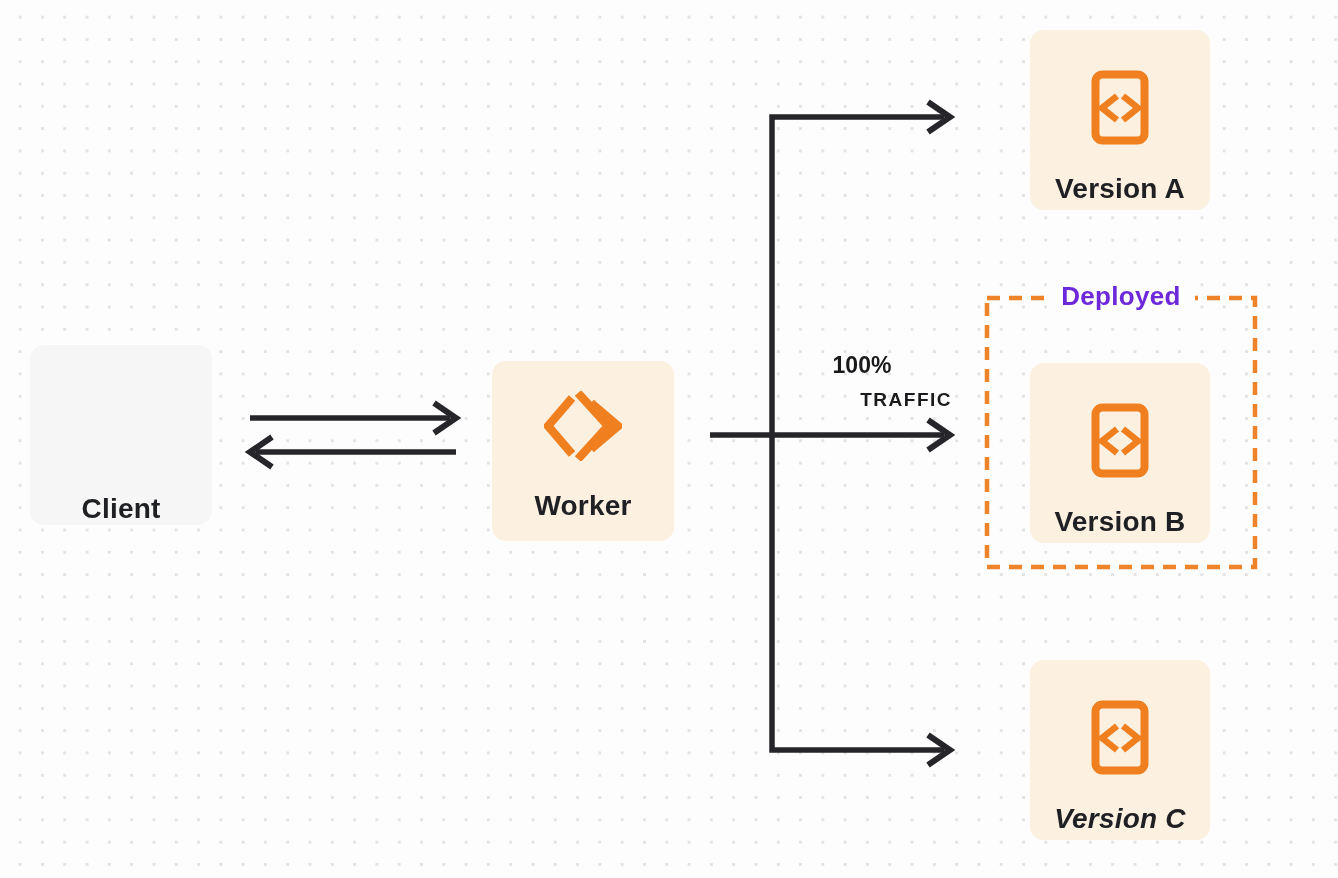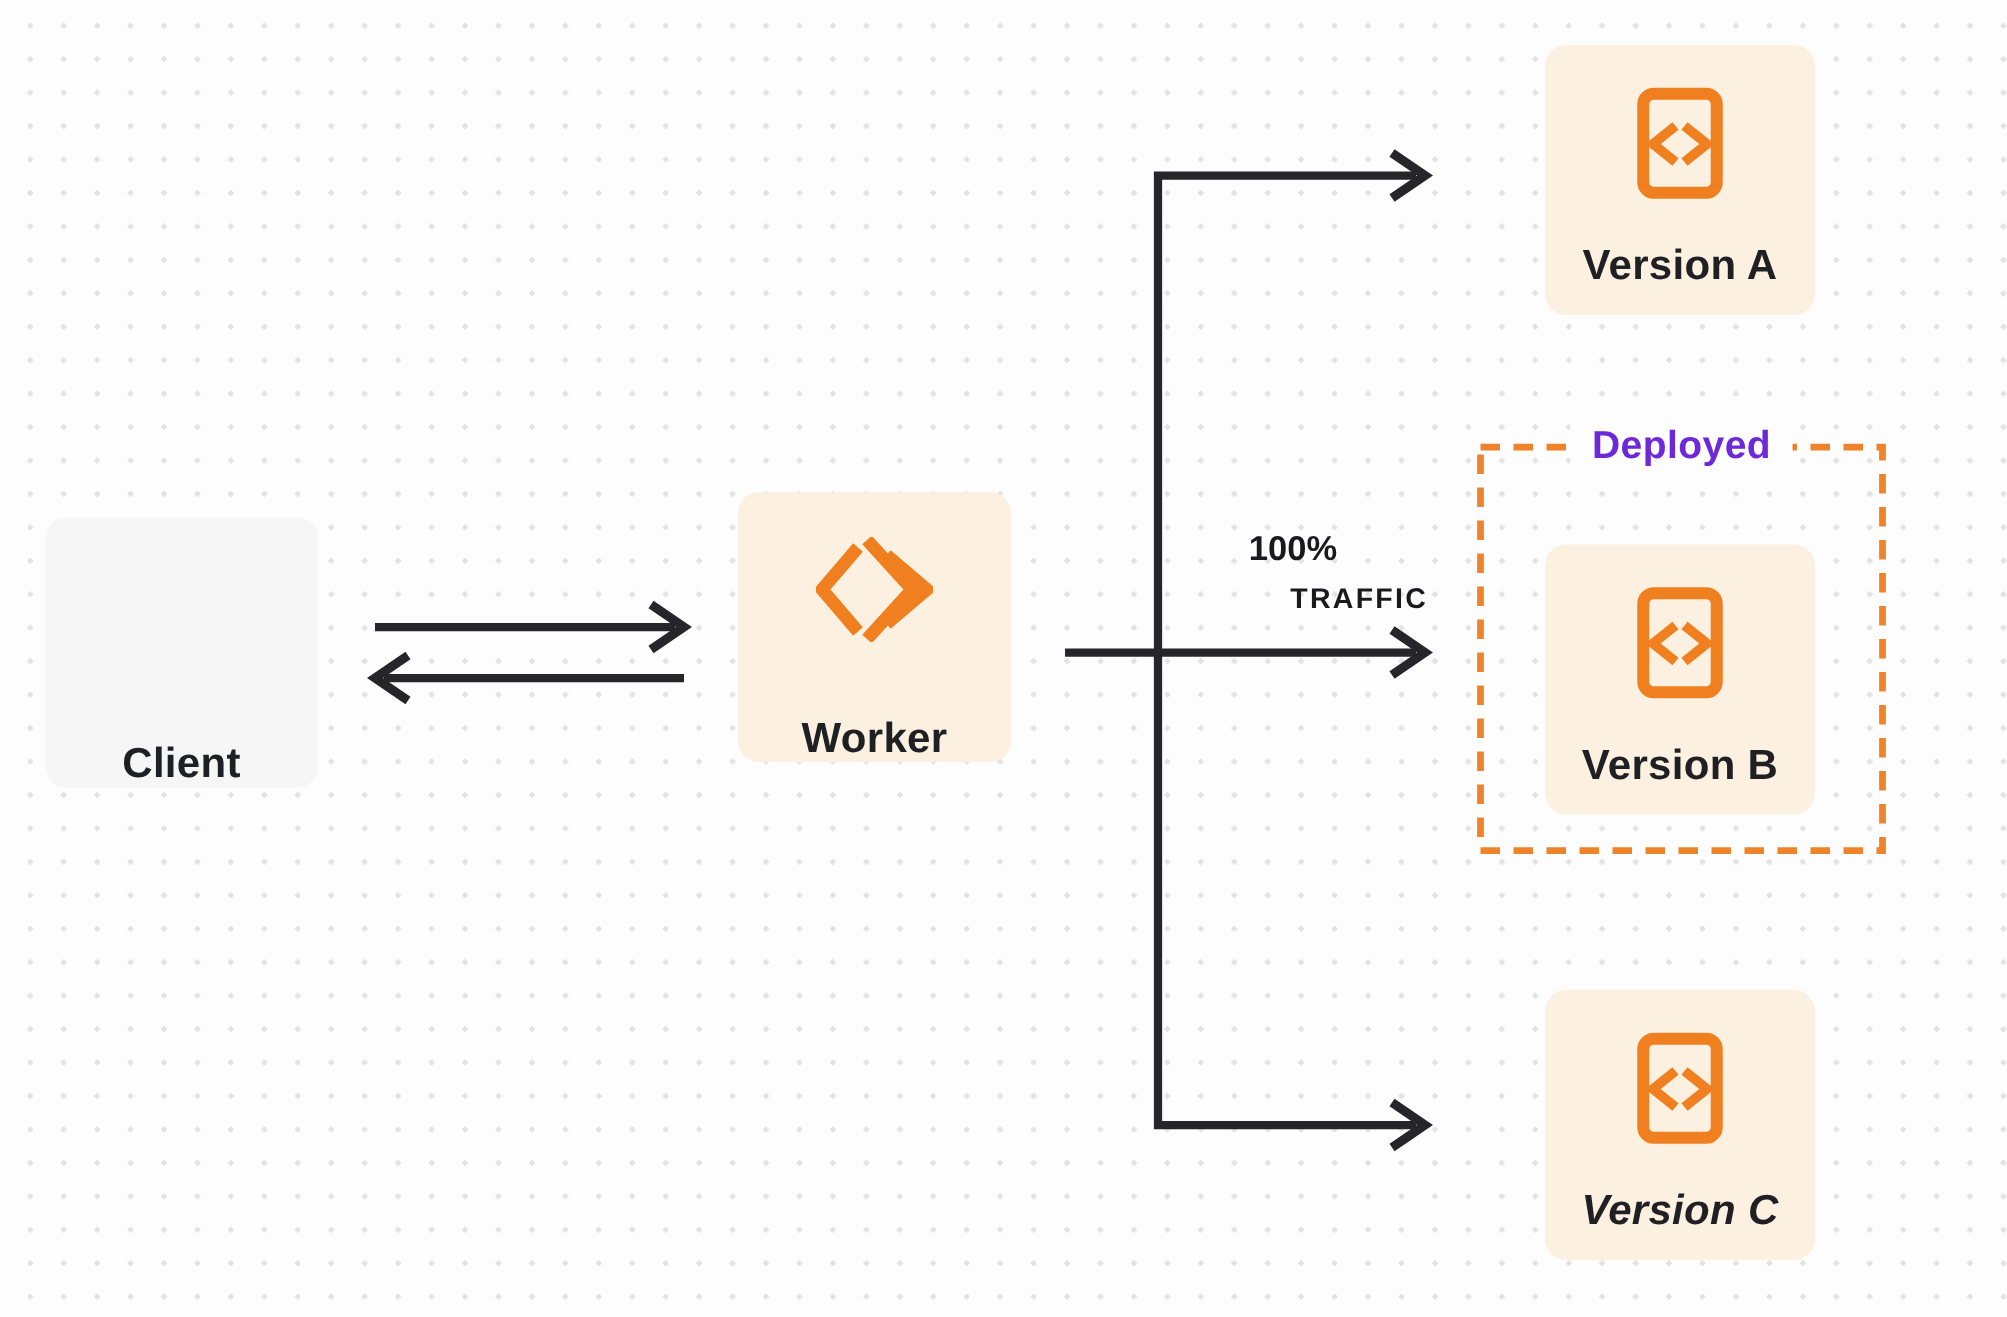--- a/index.html
+++ b/index.html
@@ -58,31 +58,30 @@
     letter-spacing: 0.2px;
     white-space: nowrap;
   }
   .client-node {
     left: 30px; top: 345px;
     width: 182px; height: 180px;
     background: #f6f6f7;
     justify-content: flex-end;
   }
   .worker-node {
-    left: 492px; top: 328px;
+    left: 492px; top: 361px;
     width: 182px; height: 180px;
     background: #fcf0e0;
     padding-top: 30px;
     gap: 28px;
-    justify-content: space-between;
   }
   .version-node {
     width: 180px; height: 180px;
     background: #fcf0e0;
-    padding-top: 28px;
+    padding-top: 40px;
     gap: 27px;
   }
   .version-a { left: 1030px; top: 30px; }
   .version-b { left: 1030px; top: 363px; }
   .version-c { left: 1030px; top: 660px; font-style: italic; }
   .deployed-label-wrap {
     position: absolute;
     left: 986px; top: 298px;
     width: 270px;
     text-align: center;

